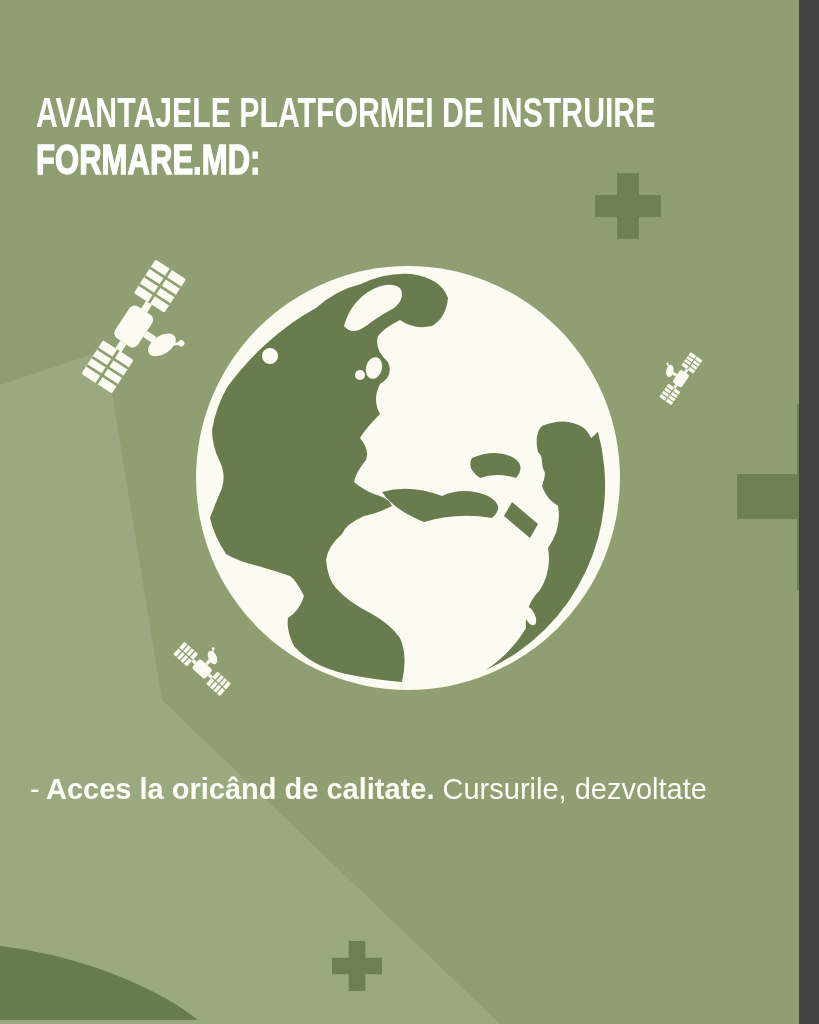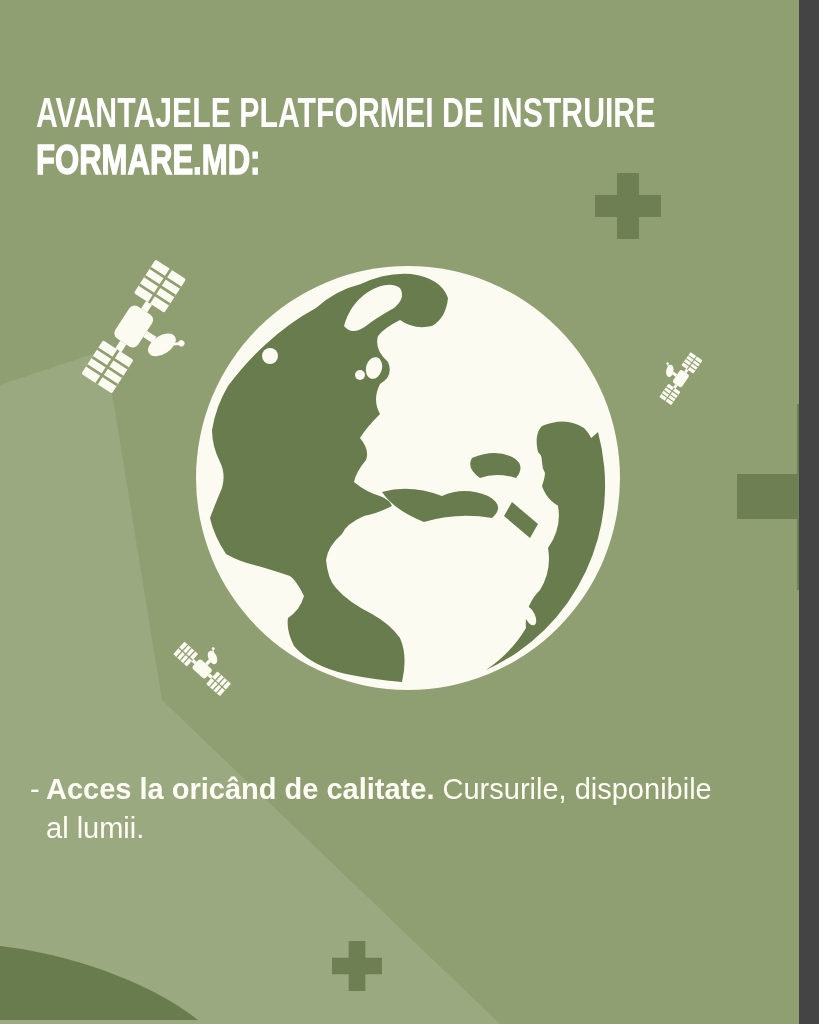--- a/index.html
+++ b/index.html
@@ -158,22 +158,21 @@
         <use href="#sat-shape"></use>
       </svg>
   </div>
   <div class="sat sat3">
     <svg viewBox="0 0 110 150">
         <use href="#sat-shape"></use>
       </svg>
   </div>
 
   <div class="body-text">
-    <div class="line"><span class="dash">-</span><strong>Acces la oricând de calitate.</strong> <span>Cursurile, disponibile</span></div>
-    <div class="line indent">al lumii.</div>
+    <div class="line"><span class="dash">-</span><strong>Acces la oricând de calitate.</strong> <span>Cursurile, dezvoltate</span></div>
   </div>
 
   <div class="corner-blob">
     <svg width="200" height="100" viewBox="0 0 200 100">
       <path d="M0,26 C70,34 150,62 198,100 L0,100 Z" fill="#697c4e"></path>
     </svg>
   </div>
 
 </div>
 

